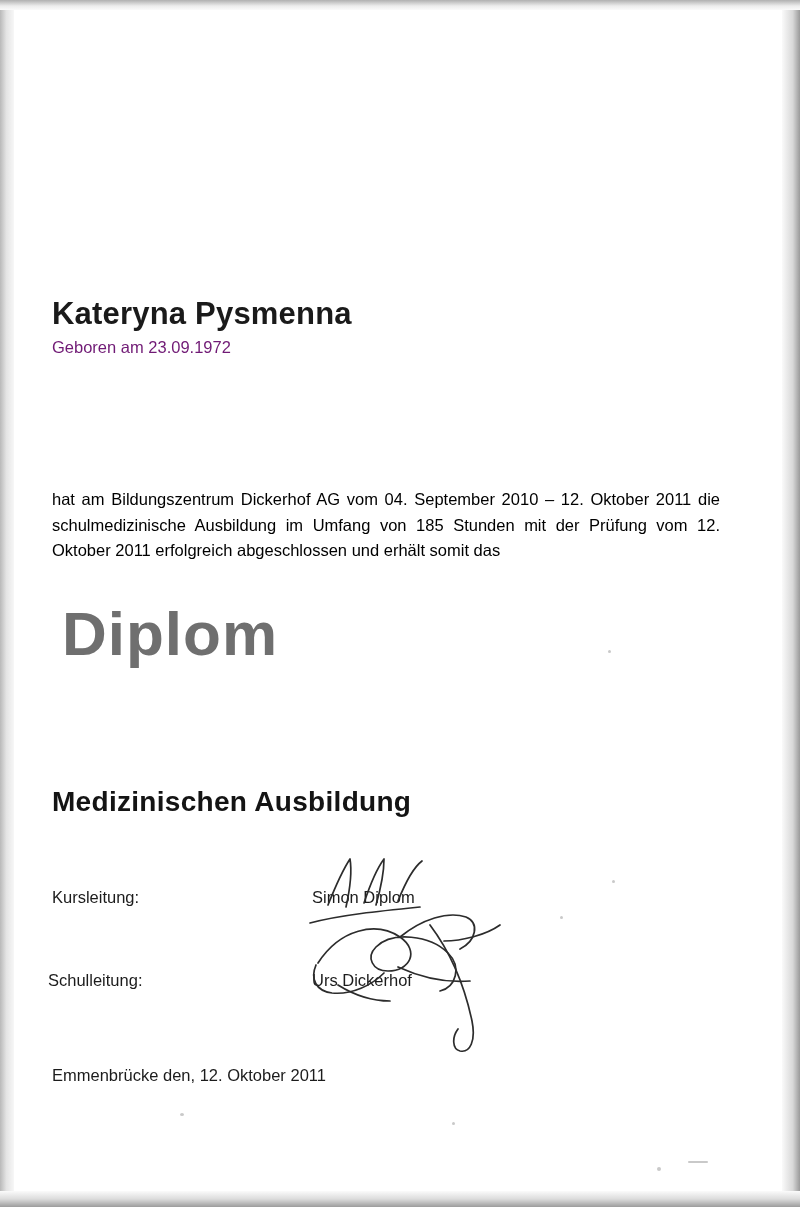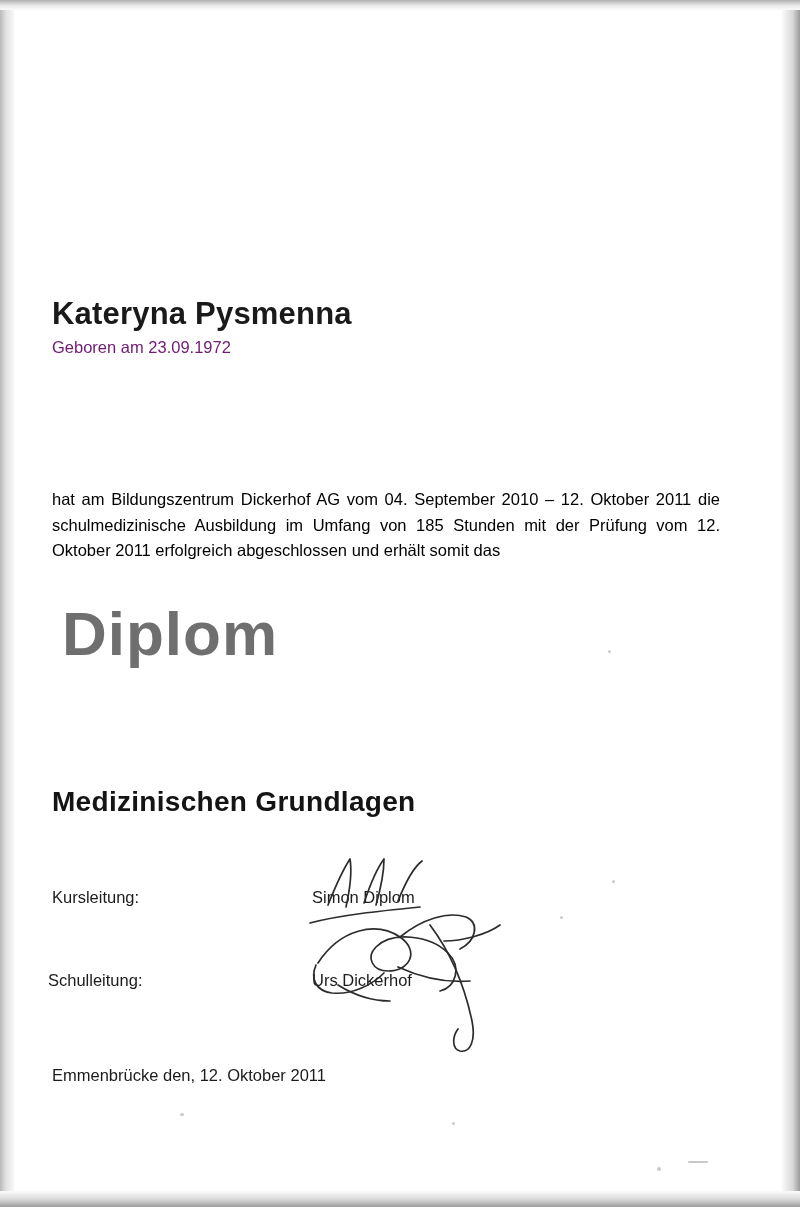--- a/index.html
+++ b/index.html
@@ -210,21 +210,21 @@
   <div class="header">
   </div>
 
   <div class="name">Kateryna Pysmenna</div>
   <div class="born">Geboren am 23.09.1972</div>
 
   <div class="body-text">hat am Bildungszentrum Dickerhof AG vom 04. September 2010 – 12. Oktober 2011 die schulmedizinische Ausbildung im Umfang von 185 Stunden mit der Prüfung vom 12. Oktober 2011 erfolgreich abgeschlossen und erhält somit das</div>
 
   <div class="diplom">Diplom</div>
 
-  <div class="subject">Medizinischen Grundlagen</div>
+  <div class="subject">Medizinischen Ausbildung</div>
 
   <div class="sig-label label-kursleitung">Kursleitung:</div>
   <div class="sig-name name-kursleitung">Simon Diplom</div>
 
   <div class="sig-label label-schulleitung">Schulleitung:</div>
   <div class="sig-name name-schulleitung">Urs Dickerhof</div>
 
   <svg class="signature-ink" viewBox="0 0 250 220">
     <g stroke="#2c2c2c" fill="none" stroke-width="1.7" stroke-linecap="round" stroke-linejoin="round">
       <path d="M48 60 C 60 30, 66 20, 70 14 C 72 26, 70 44, 66 62"></path>

